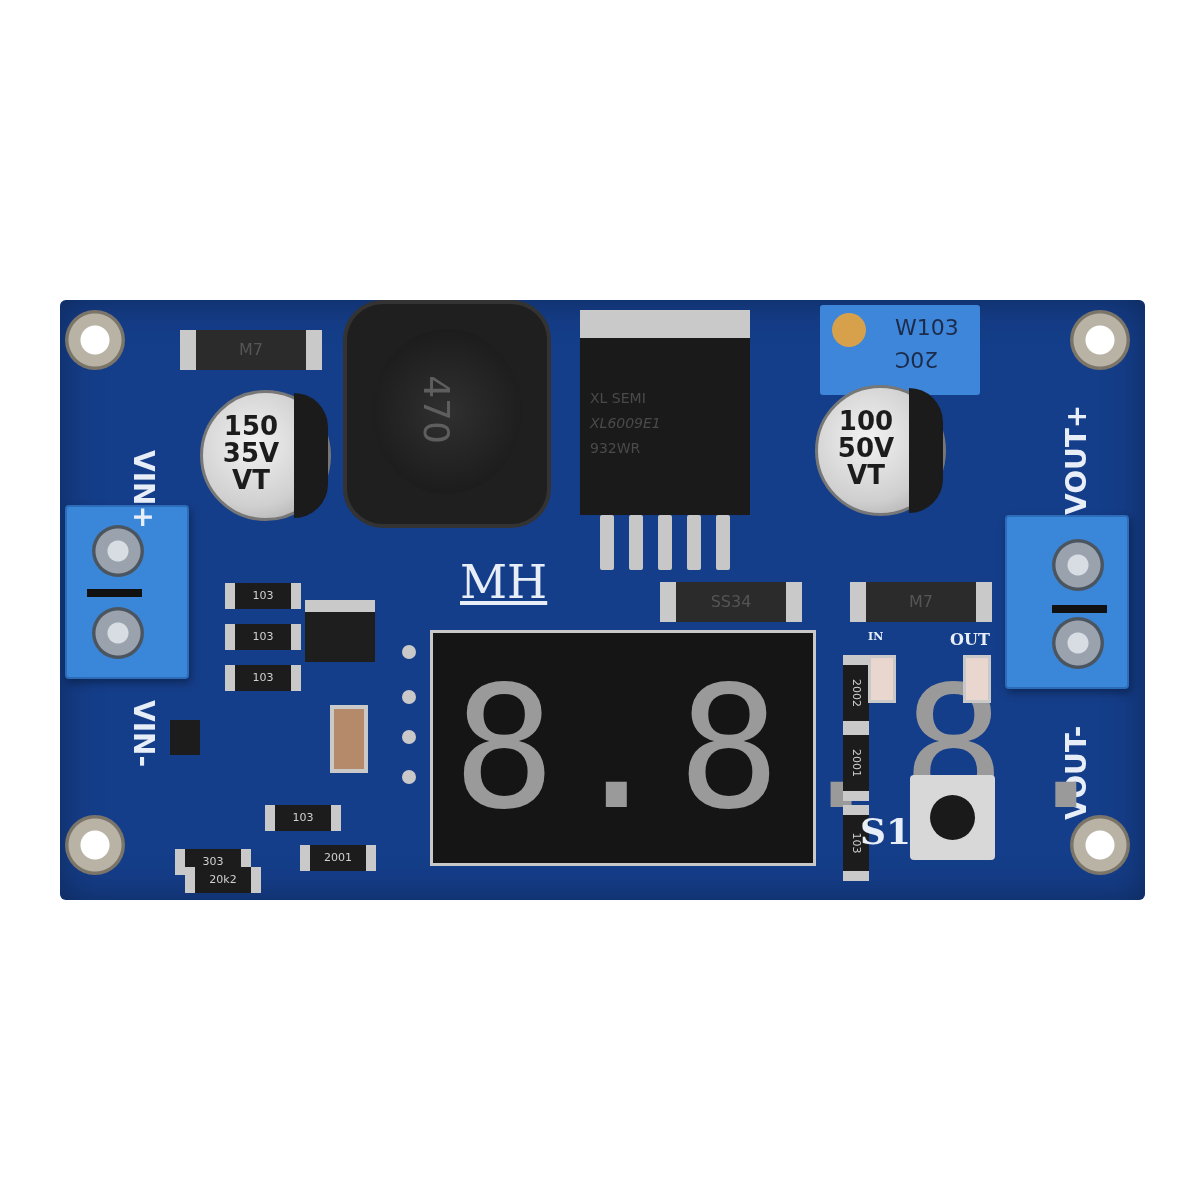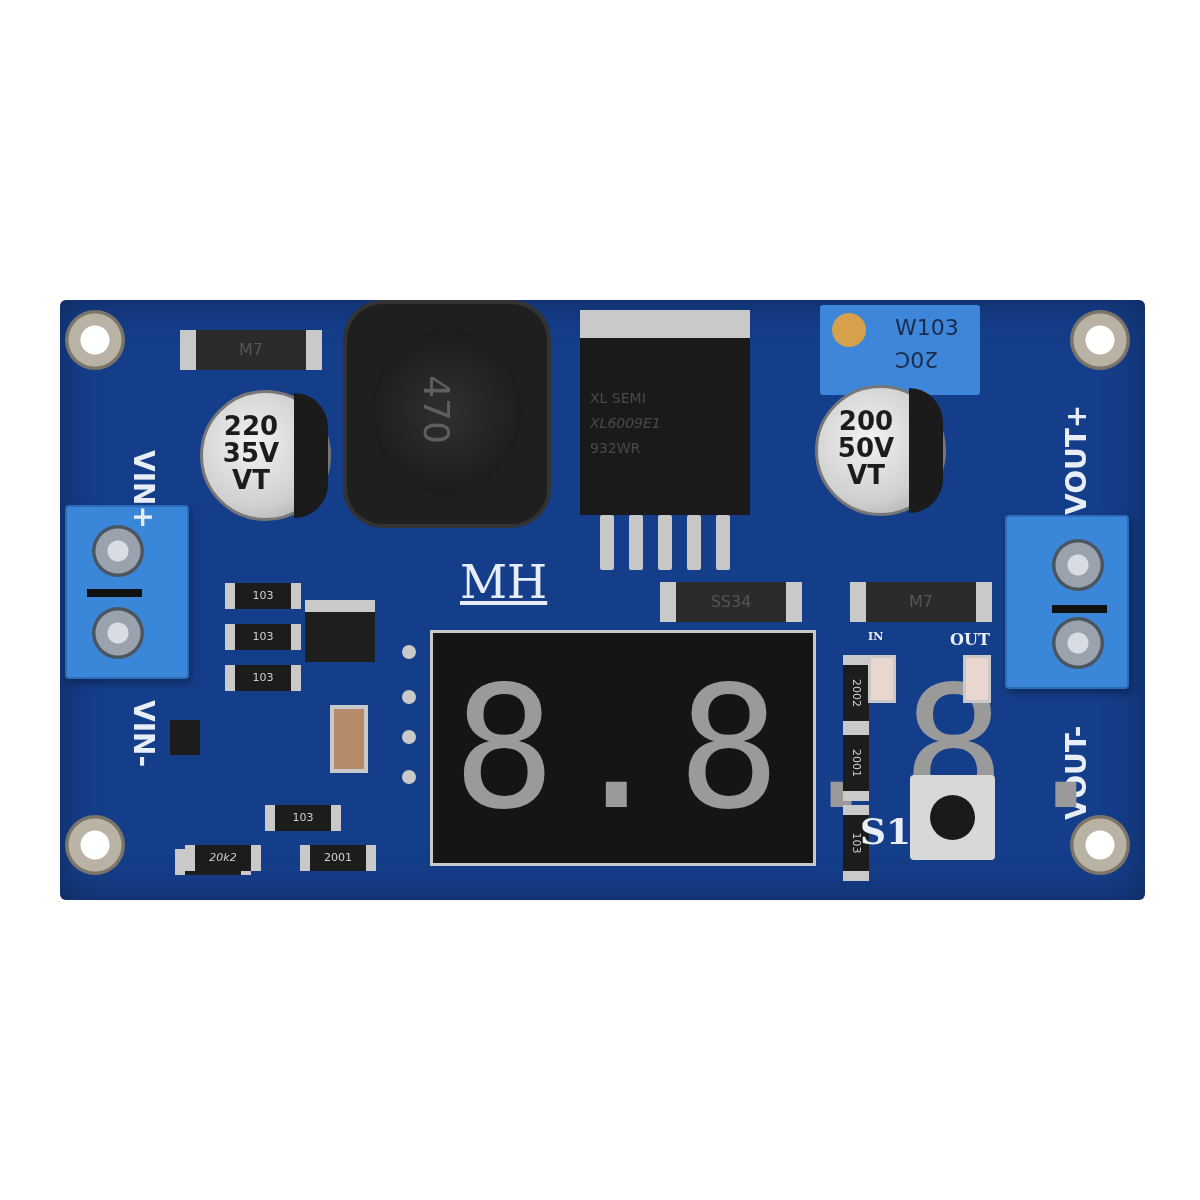--- a/index.html
+++ b/index.html
@@ -53,21 +53,21 @@
     <div class="screw" style="left:45px;top:22px;"></div>
     <div class="abs" style="left:45px;top:88px;width:55px;height:8px;background:#111;"></div>
     <div class="screw" style="left:45px;top:100px;"></div>
   </div>
   <div class="silk" style="font-size:28px;transform:rotate(-90deg);transform-origin:left top;left:1000px;top:215px;">VOUT+</div>
   <div class="silk" style="font-size:28px;transform:rotate(-90deg);transform-origin:left top;left:1000px;top:520px;">VOUT-</div>
 
   <div class="cap" style="left:140px;top:90px;">
     <div class="band"></div>
     <div class="abs" style="left:8px;top:20px;width:80px;text-align:center;font-size:26px;line-height:27px;color:#1c1c1c;font-weight:bold;">
-      <div>220</div>
+      <div>150</div>
       <div>35V</div>
       <div>VT</div>
     </div>
   </div>
 
   <div class="inductor">
     <div class="core"></div>
     <div class="abs" style="left:55px;top:85px;font-size:36px;color:#5e5e5e;transform:rotate(90deg);">470</div>
   </div>
 
@@ -87,38 +87,38 @@
 
   <div class="pot">
     <div class="knob"></div>
     <div class="pot-text" style="top:10px;">W103</div>
     <div class="pot-text" style="top:42px;transform:rotate(180deg);">20C</div>
   </div>
 
   <div class="cap" style="left:755px;top:85px;">
     <div class="band"></div>
     <div class="abs" style="left:8px;top:20px;width:80px;text-align:center;font-size:26px;line-height:27px;color:#1c1c1c;font-weight:bold;">
-      <div>200</div>
+      <div>100</div>
       <div>50V</div>
       <div>VT</div>
     </div>
   </div>
 
   <div class="diode" style="left:120px;top:30px;">M7</div>
   <div class="diode" style="left:600px;top:282px;">SS34</div>
   <div class="diode" style="left:790px;top:282px;">M7</div>
 
   <div class="silk" style="left:400px;top:255px;font-family:'DejaVu Serif',serif;font-weight:normal;font-size:46px;text-decoration:underline;">MH</div>
 
   <div class="smd" style="left:165px;top:283px;">103</div>
   <div class="smd" style="left:165px;top:324px;">103</div>
   <div class="smd" style="left:165px;top:365px;">103</div>
   <div class="smd" style="left:115px;top:505px;margin-top:44px;">303</div>
   <div class="smd" style="left:205px;top:505px;">103</div>
-  <div class="smd" style="left:125px;top:545px;font-style:italic;">20k2</div>
+  <div class="smd" style="left:125px;top:567px;">20k2</div>
   <div class="smd" style="left:240px;top:545px;">2001</div>
 
   <div class="abs" style="left:245px;top:300px;width:70px;height:50px;background:#1e1e1e;border-top:12px solid #c9c9c9;"></div>
   <div class="abs" style="left:270px;top:405px;width:30px;height:60px;background:#b58a6a;border:4px solid #c9c9c9;"></div>
   <div class="abs" style="left:110px;top:420px;width:30px;height:35px;background:#1c1c1c;"></div>
 
   <div class="via" style="left:342px;top:345px;"></div>
   <div class="via" style="left:342px;top:390px;"></div>
   <div class="via" style="left:342px;top:430px;"></div>
   <div class="via" style="left:342px;top:470px;"></div>

